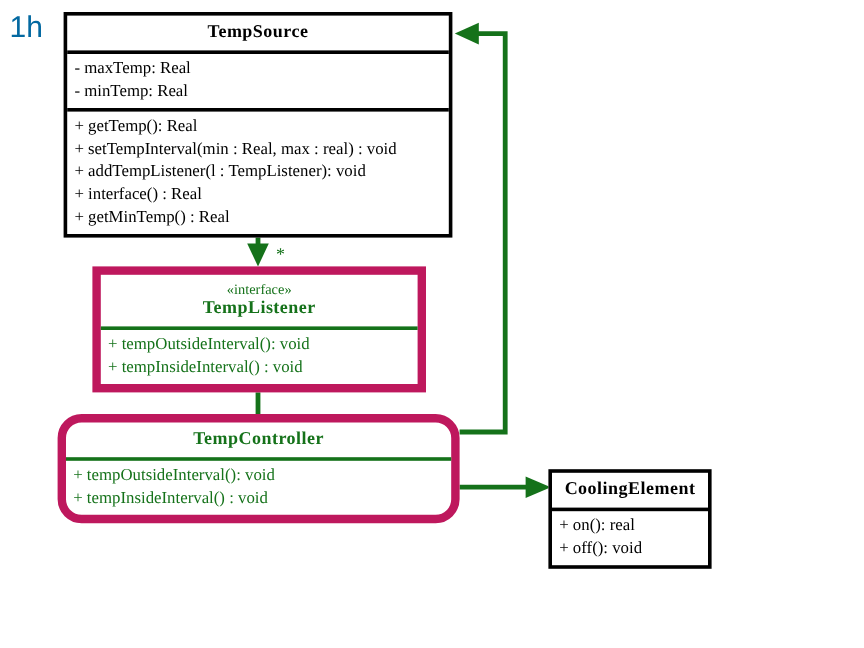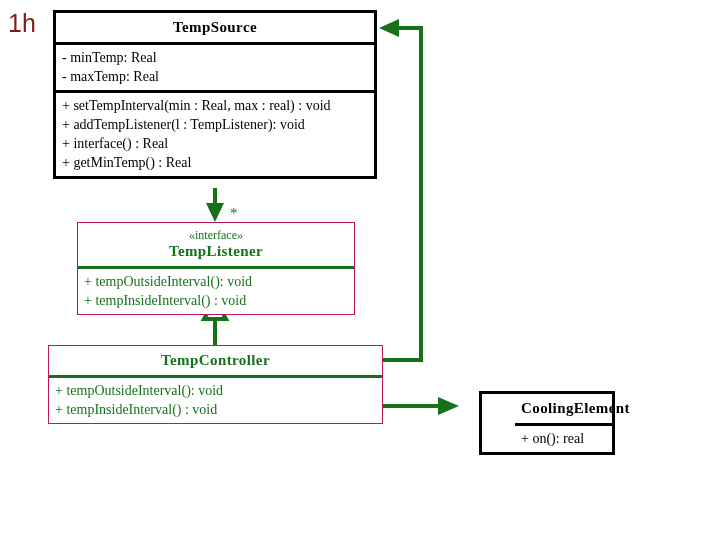--- a/index.html
+++ b/index.html
@@ -31,21 +31,21 @@
   }
 
   
   .slide-label {
     position: absolute;
     left: 8px;
     top: 10px;
     font-family: "Liberation Sans", "DejaVu Sans", sans-serif;
     font-size: 25px;
     line-height: 26px;
-    color: #7f1d1d;
+    color: #0369a1;
     z-index: 4;
     white-space: nowrap;
   }
 
   
   .uml-class {
     position: absolute;
     box-sizing: border-box;
     background: #ffffff;
     z-index: 3;
@@ -85,21 +85,21 @@
   .uml-class.style-black {
     border: 3px solid #000000;
     color: #000000;
   }
   .uml-class.style-black .compartment + .compartment {
     border-top: 3px solid #000000;
   }
 
   
   .uml-class.style-green {
-    border: 1px solid #be185d;
+    border: 7px solid #be185d;
     color: #15721a;
   }
   .uml-class.style-green .compartment + .compartment {
     border-top: 3px solid #15721a;
   }
 
   
   .multiplicity {
     position: absolute;
     font-size: 15px;
@@ -139,54 +139,56 @@
     </g>
   </svg>
 
   <div class="multiplicity" style="left:230px; top:206px;">*</div>
 
   <div class="uml-class style-black" style="left:53px; top:10px; width:324px;">
     <div class="compartment name-compartment">
       <span class="cls-name">TempSource</span>
     </div>
     <div class="compartment">
+      <span class="member">- maxTemp: Real</span>
       <span class="member">- minTemp: Real</span>
-      <span class="member">- maxTemp: Real</span>
     </div>
     <div class="compartment">
+      <span class="member">+ getTemp(): Real</span>
       <span class="member">+ setTempInterval(min : Real, max : real) : void</span>
       <span class="member">+ addTempListener(l : TempListener): void</span>
       <span class="member">+ interface() : Real</span>
       <span class="member">+ getMinTemp() : Real</span>
     </div>
   </div>
 
   <div class="uml-class style-green" style="left:77px; top:222px; width:278px;">
     <div class="compartment name-compartment">
       <span class="cls-stereotype">«interface»</span>
       <span class="cls-name">TempListener</span>
     </div>
     <div class="compartment">
       <span class="member">+ tempOutsideInterval(): void</span>
       <span class="member">+ tempInsideInterval() : void</span>
     </div>
   </div>
 
-  <div class="uml-class style-green" style="left:48px; top:345px; width:335px;">
+  <div class="uml-class style-green" style="left:48px; top:345px; width:335px;border-radius:20px;">
     <div class="compartment name-compartment">
       <span class="cls-name">TempController</span>
     </div>
     <div class="compartment">
       <span class="member">+ tempOutsideInterval(): void</span>
       <span class="member">+ tempInsideInterval() : void</span>
     </div>
   </div>
 
-  <div class="uml-class style-black" style="left:479px; top:391px; width:136px;padding-left:33px;">
+  <div class="uml-class style-black" style="left:457px; top:391px; width:136px;">
     <div class="compartment name-compartment">
       <span class="cls-name">CoolingElement</span>
     </div>
     <div class="compartment">
       <span class="member">+ on(): real</span>
+      <span class="member">+ off(): void</span>
     </div>
   </div>
 
 </div>
 
 </body></html>

